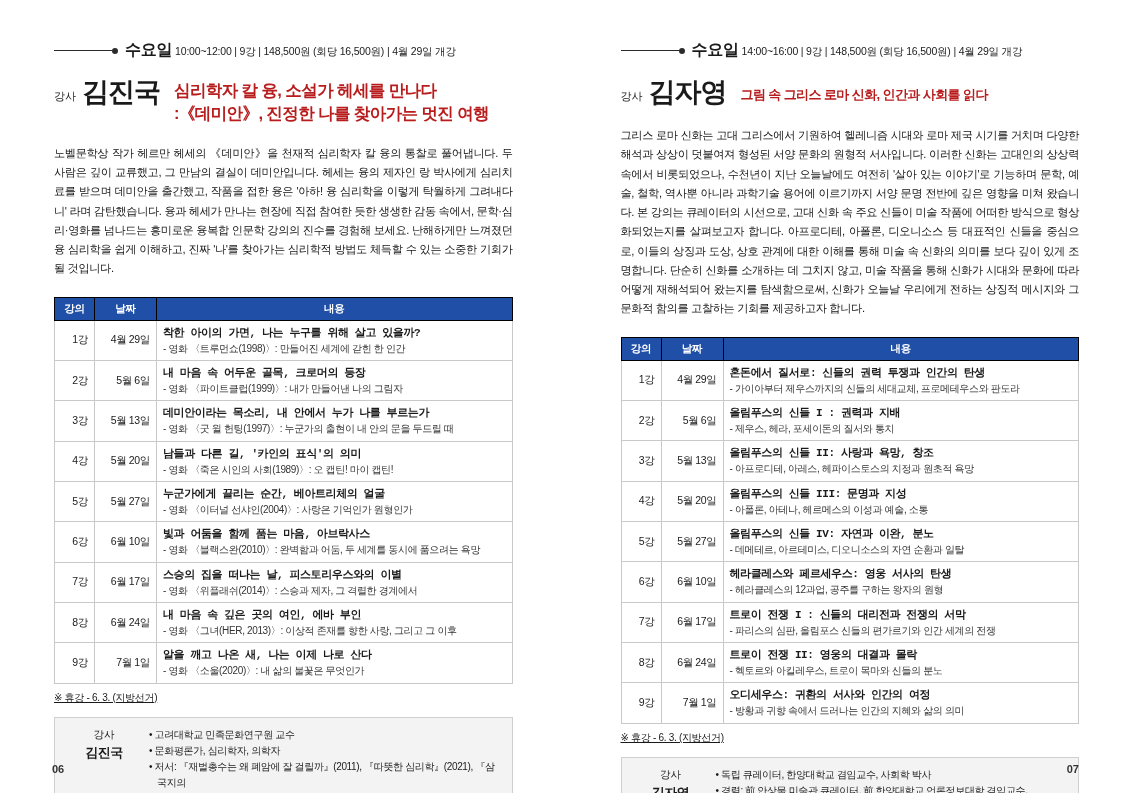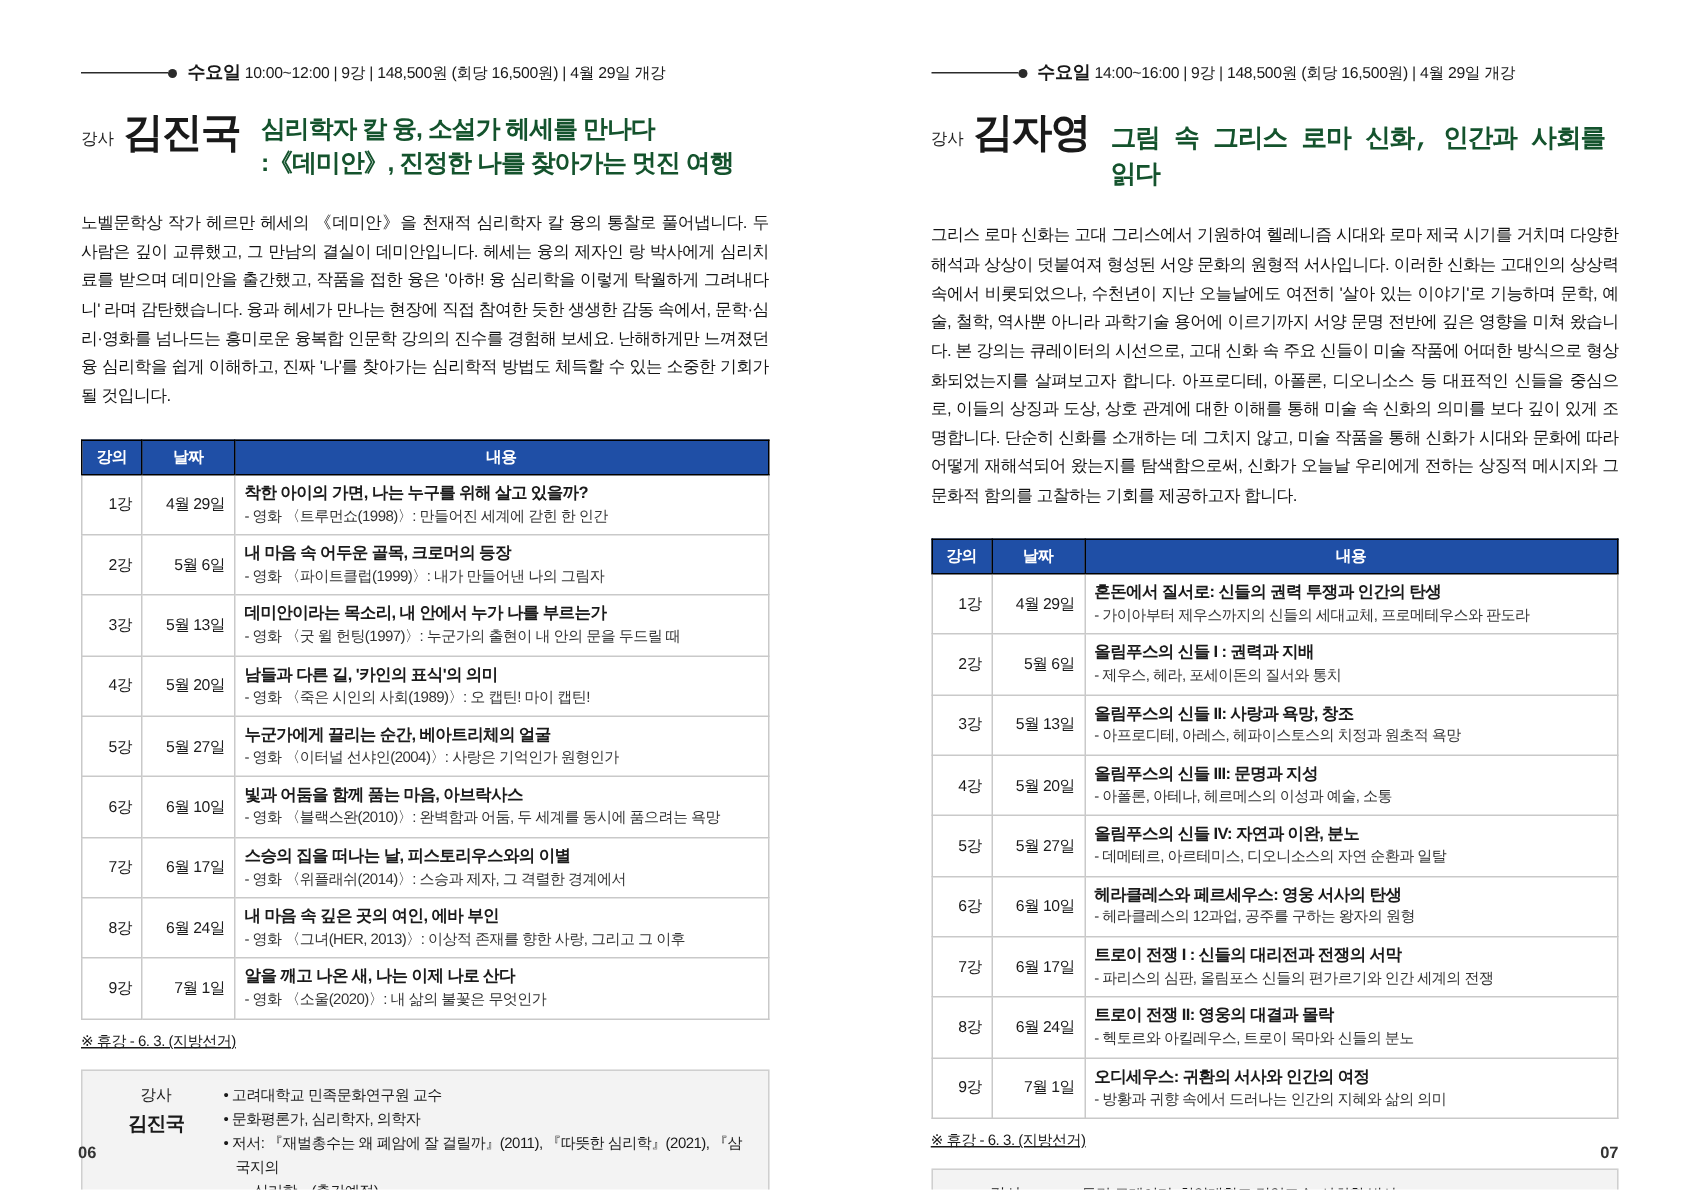--- a/index.html
+++ b/index.html
@@ -13,43 +13,43 @@
   .spread{display:flex;width:1133px;height:793px;box-sizing:border-box;}
   .page{width:566.5px;height:793px;box-sizing:border-box;position:relative;}
   .page-inner{padding:40px 54px 0 54px;}
   .page.right .page-inner{padding:40px 54px 0 54px;}
 
   
   .hdr{display:flex;align-items:center;margin-bottom:16px;}
   .hdr .rule{height:1px;background:#2b2b2b;width:58px;}
   .hdr .dot{width:6px;height:6px;border-radius:50%;background:#2b2b2b;margin:0 7px 0 0;}
   .hdr .meta{font-size:10.5px;letter-spacing:-0.2px;white-space:nowrap;}
-  .hdr .meta b{font-size:12px;font-weight:bold;}
+  .hdr .meta b{font-size:16px;font-weight:bold;}
 
   
   .titleblock{display:flex;align-items:flex-start;margin-bottom:18px;}
   .lect-label{font-size:11px;color:#222;margin-right:6px;padding-top:12px;white-space:nowrap;}
   .lect-name{font-size:27px;font-weight:bold;letter-spacing:-1px;margin-right:14px;white-space:nowrap;line-height:1.15;}
-  .course-title{font-size:16.5px;font-weight:bold;color:#14532d;line-height:1.42;letter-spacing:-0.6px;padding-top:2px;}
-  .page.right .course-title{padding-top:9px;font-size:17px;font-family:Liberation Mono, monospace;}
+  .course-title{font-size:16.5px;font-weight:bold;color:#b91c1c;line-height:1.42;letter-spacing:-0.6px;padding-top:2px;}
+  .page.right .course-title{padding-top:9px;font-size:13px;}
 
   
   .desc{font-size:11.2px;line-height:1.72;text-align:justify;letter-spacing:-0.35px;margin-bottom:18px;color:#141414;}
   .desc p{margin:0;}
 
   
   table.sched{border-collapse:collapse;width:100%;font-size:10.5px;table-layout:fixed;}
   table.sched th{
     background:#1f4fa6;color:#fff;font-weight:bold;font-size:10.5px;
     padding:4px 0;text-align:center;border:1px solid #000000;letter-spacing:-0.3px;
   }
   table.sched td{border:1px solid #c9c9c9;padding:5px 6px;vertical-align:middle;letter-spacing:-0.35px;}
   td.c-no,td.c-date{text-align:right;font-size:10.5px;}
   td.c-body{padding:4px 8px;}
-  .row-title{font-weight:bold;font-size:11px;line-height:1.35;letter-spacing:-0.4px;}
+  .row-title{font-weight:bold;font-size:11px;line-height:1.35;letter-spacing:-0.4px;font-family:Liberation Mono, monospace;}
   .row-sub{font-size:10px;color:#333;line-height:1.35;letter-spacing:-0.35px;margin-top:1px;}
   .col-no{width:40px;}
   .col-date{width:62px;}
 
   .note{font-size:10px;text-align:left;margin-top:7px;letter-spacing:-0.3px;text-decoration:underline;}
 
   
   .profile{
     margin-top:12px;display:flex;border:1px solid #cfcfcf;background:#f3f3f3;
     padding:9px 10px;box-sizing:border-box;

